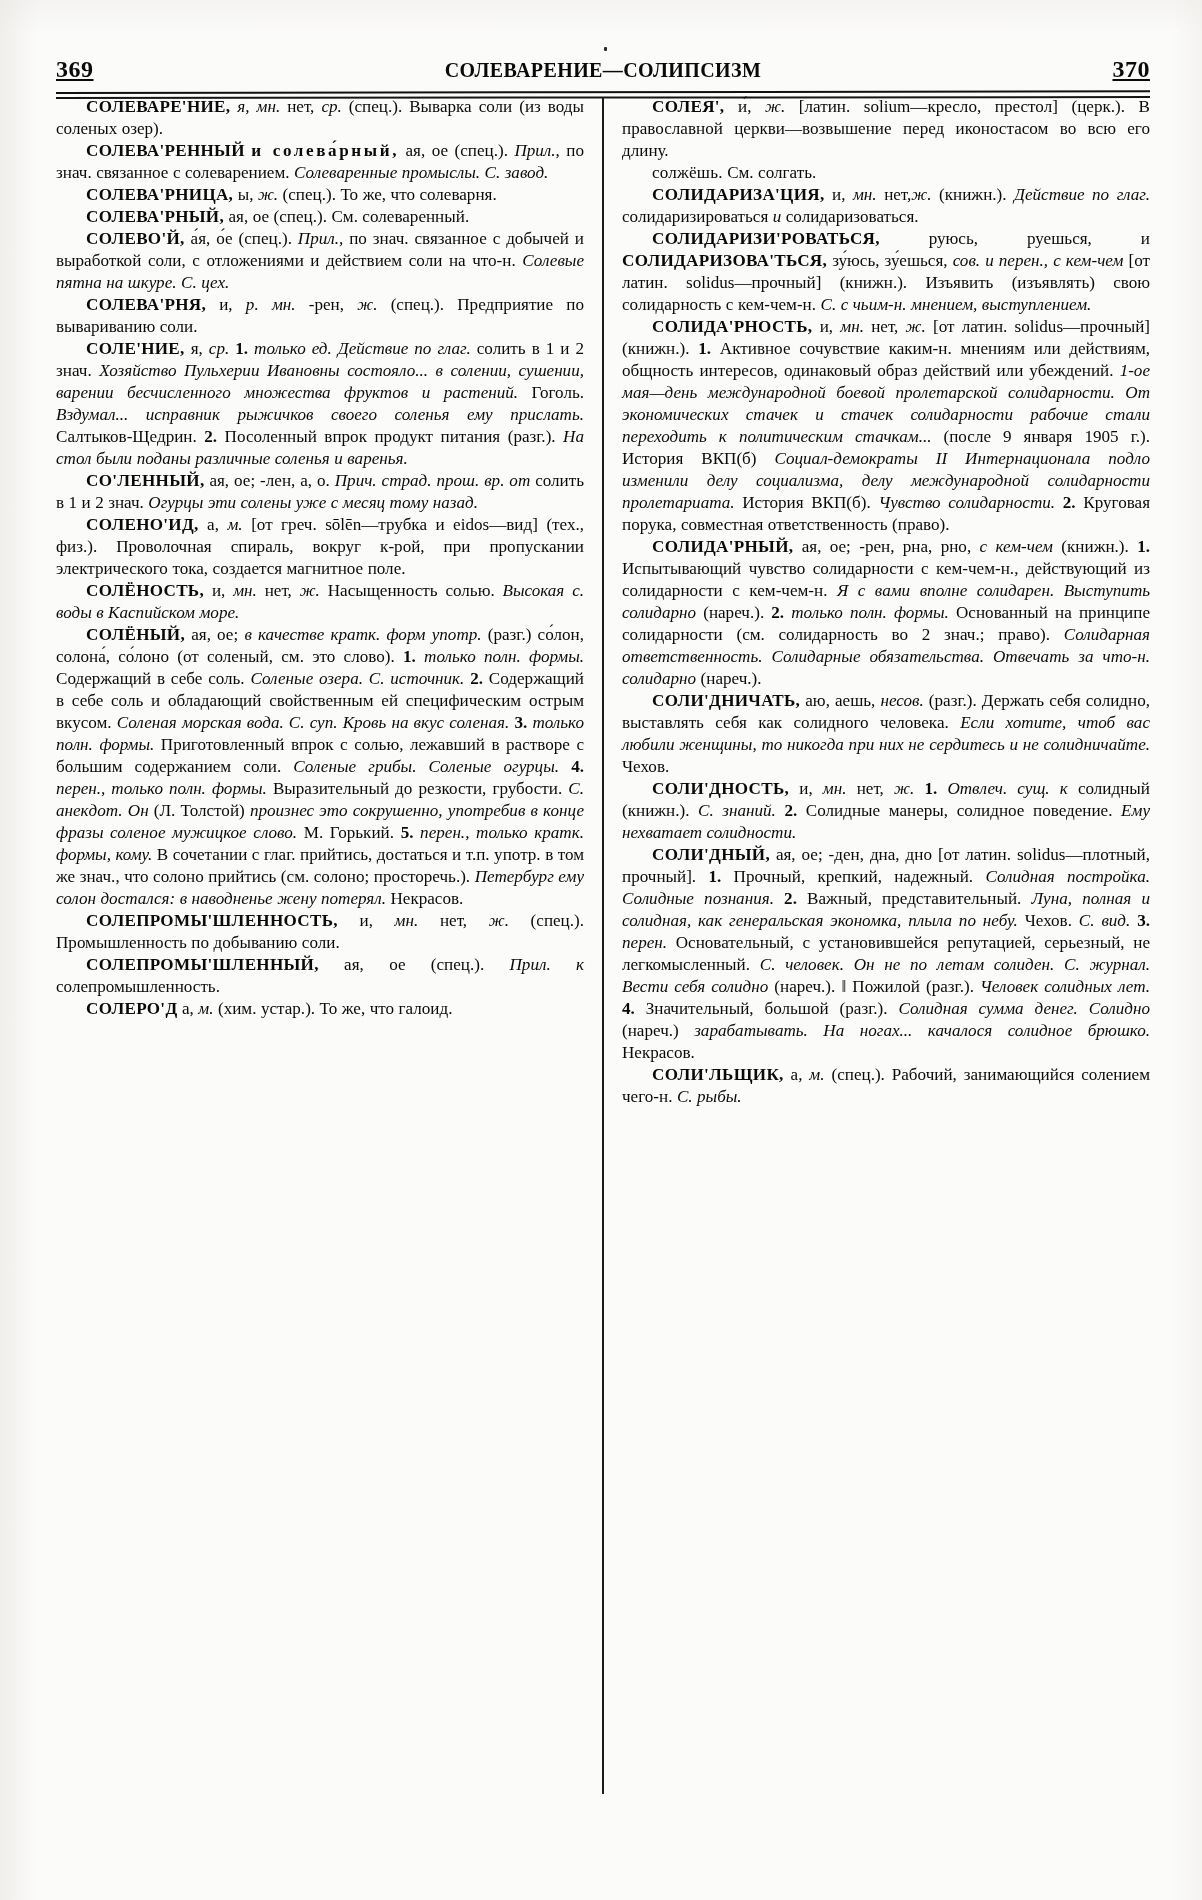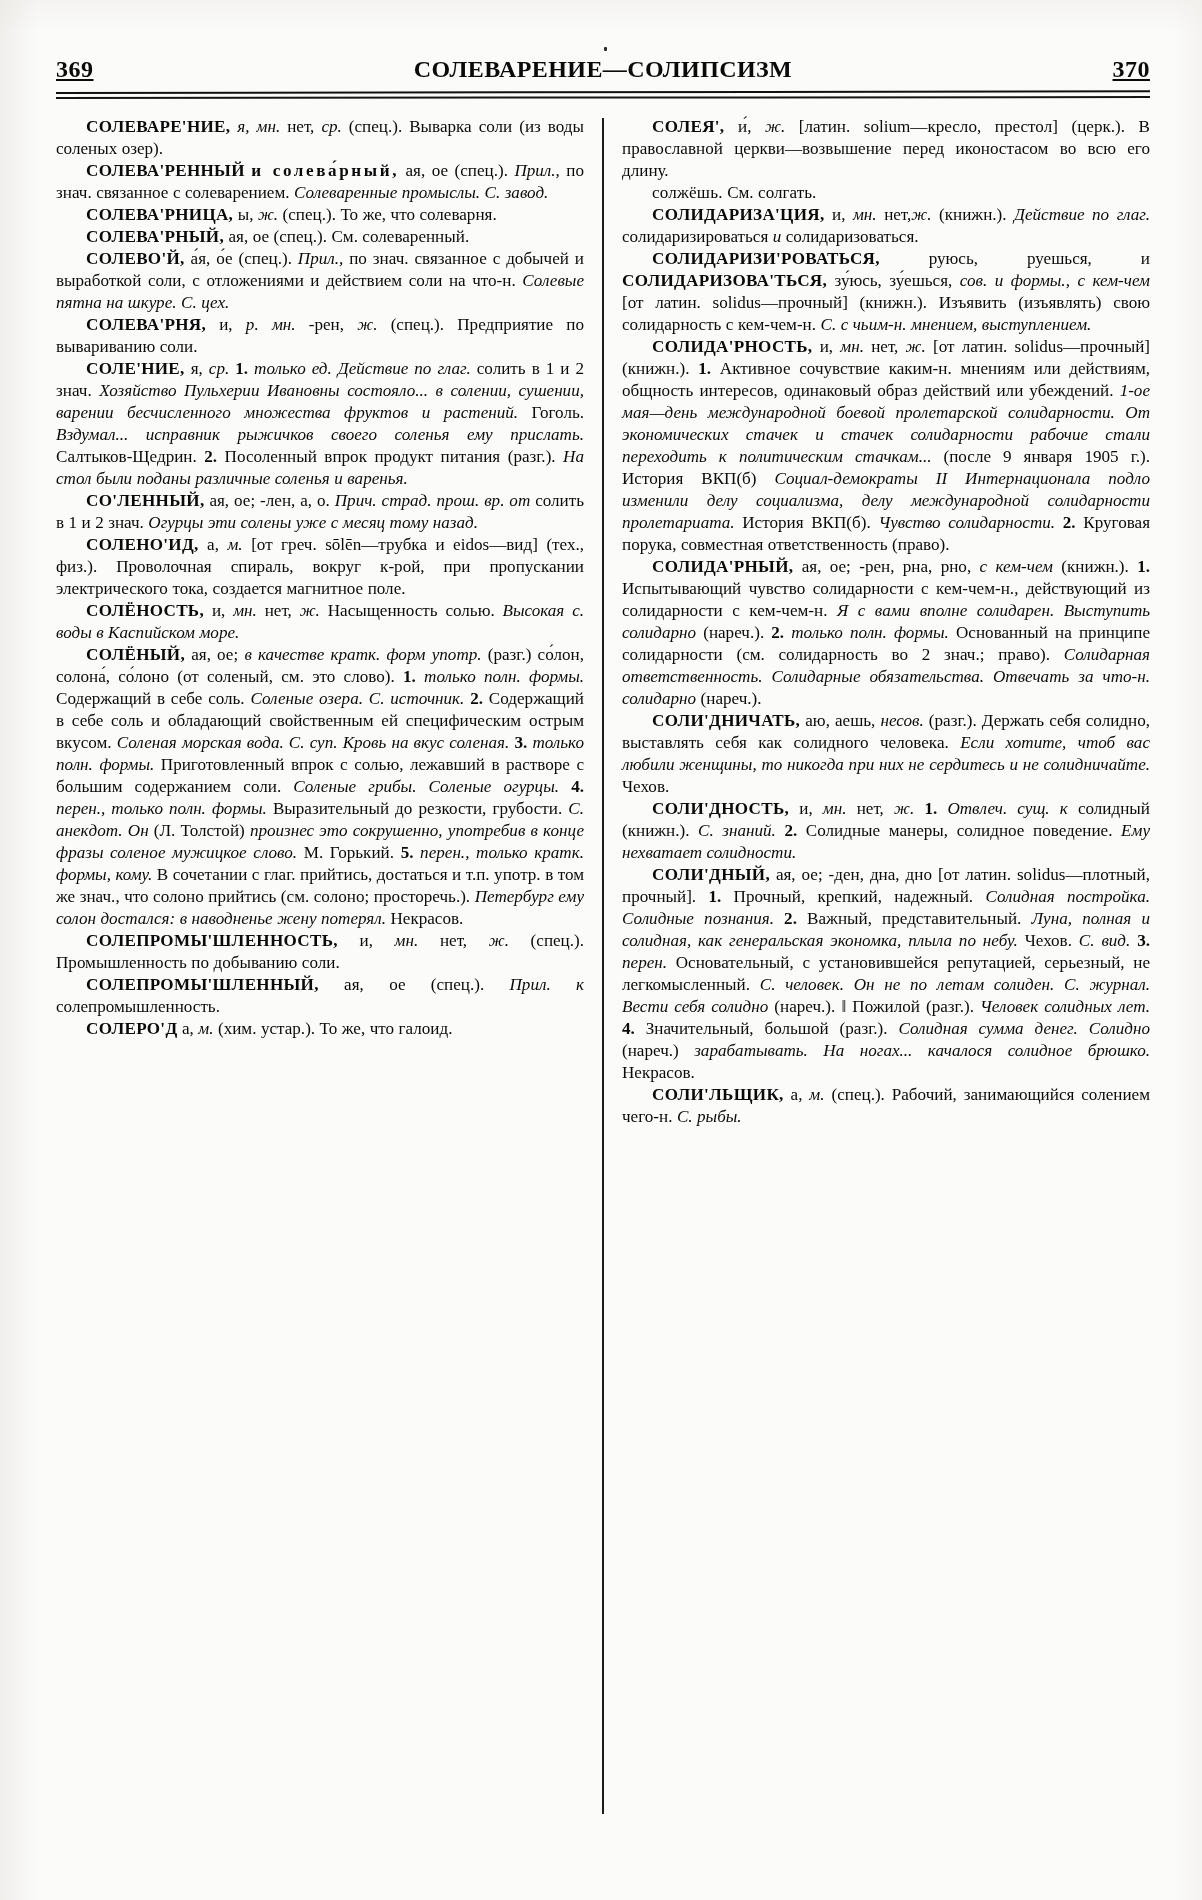--- a/index.html
+++ b/index.html
@@ -46,21 +46,21 @@
   }
   .folio {
     font-weight: bold;
     font-size: 24px;
     letter-spacing: 0.5px;
     font-family: "Liberation Serif", serif;
     text-decoration: underline;
   }
   .runhead-title {
     font-weight: bold;
-    font-size: 24px;
+    font-size: 20px;
     letter-spacing: 0.4px;
     white-space: nowrap;
   }
   .speck {
     position: absolute;
     left: 604px;
     top: 47px;
     width: 3px;
     height: 4px;
     background: #2a2a2a;
@@ -87,21 +87,21 @@
     width: 1094px; height: 1.6px;
     background: #151515;
     transform: rotate(-0.05deg);
     transform-origin: left center;
   }
 
   
   .cols {
     position: absolute;
     left: 56px;
-    top: 116px;
+    top: 96px;
     width: 1094px;
     height: 1740px;
     display: flex;
     gap: 0;
   }
   .col {
     width: 528px;
     position: relative;
   }
   .col-gap {
@@ -215,21 +215,21 @@
 
     <div class="col">
       <div class="entries">
 
         <p class="entry"><span class="hw">СОЛЕЯ',</span> и́, <span class="it">ж.</span> [латин. solium—кресло, престол] (церк.). В православной церкви—возвышение перед иконостасом во всю его длину.</p>
 
         <p class="entry"><span class="hw small">солжёшь.</span> См. солгать.</p>
 
         <p class="entry"><span class="hw">СОЛИДАРИЗА'ЦИЯ,</span> и, <span class="it">мн.</span> нет,<span class="it">ж.</span> (книжн.). <span class="it">Действие по глаг.</span> солидаризироваться <span class="it">и</span> солидаризоваться.</p>
 
-        <p class="entry"><span class="hw">СОЛИДАРИЗИ'РОВАТЬСЯ,</span> руюсь, руешься, и <span class="hw">СОЛИДАРИЗОВА'ТЬСЯ,</span> зу́юсь, зу́ешься, <span class="it">сов. и формы., с кем-чем</span> [от латин. solidus—прочный] (книжн.). Изъявить (изъявлять) свою солидарность с кем-чем-н. <span class="it">С. с чьим-н. мнением, выступлением.</span></p>
+        <p class="entry"><span class="hw">СОЛИДАРИЗИ'РОВАТЬСЯ,</span> руюсь, руешься, и <span class="hw">СОЛИДАРИЗОВА'ТЬСЯ,</span> зу́юсь, зу́ешься, <span class="it">сов. и перен., с кем-чем</span> [от латин. solidus—прочный] (книжн.). Изъявить (изъявлять) свою солидарность с кем-чем-н. <span class="it">С. с чьим-н. мнением, выступлением.</span></p>
 
         <p class="entry"><span class="hw">СОЛИДА'РНОСТЬ,</span> и, <span class="it">мн.</span> нет, <span class="it">ж.</span> [от латин. solidus—прочный] (книжн.). <span class="bnum">1.</span> Активное сочувствие каким-н. мнениям или действиям, общность интересов, одинаковый образ действий или убеждений. <span class="it">1-ое мая—день международной боевой пролетарской солидарности. От экономических стачек и стачек солидарности рабочие стали переходить к политическим стачкам...</span> (после 9 января 1905 г.). История ВКП(б) <span class="it">Социал-демократы II Интернационала подло изменили делу социализма, делу международной солидарности пролетариата.</span> История ВКП(б). <span class="it">Чувство солидарности.</span> <span class="bnum">2.</span> Круговая порука, совместная ответственность (право).</p>
 
         <p class="entry"><span class="hw">СОЛИДА'РНЫЙ,</span> ая, ое; -рен, рна, рно, <span class="it">с кем-чем</span> (книжн.). <span class="bnum">1.</span> Испытывающий чувство солидарности с кем-чем-н., действующий из солидарности с кем-чем-н. <span class="it">Я с вами вполне солидарен. Выступить солидарно</span> (нареч.). <span class="bnum">2.</span> <span class="it">только полн. формы.</span> Основанный на принципе солидарности (см. солидарность во 2 знач.; право). <span class="it">Солидарная ответственность. Солидарные обязательства. Отвечать за что-н. солидарно</span> (нареч.).</p>
 
         <p class="entry"><span class="hw">СОЛИ'ДНИЧАТЬ,</span> аю, аешь, <span class="it">несов.</span> (разг.). Держать себя солидно, выставлять себя как солидного человека. <span class="it">Если хотите, чтоб вас любили женщины, то никогда при них не сердитесь и не солидничайте.</span> Чехов.</p>
 
         <p class="entry"><span class="hw">СОЛИ'ДНОСТЬ,</span> и, <span class="it">мн.</span> нет, <span class="it">ж.</span> <span class="bnum">1.</span> <span class="it">Отвлеч. сущ. к</span> солидный (книжн.). <span class="it">С. знаний.</span> <span class="bnum">2.</span> Солидные манеры, солидное поведение. <span class="it">Ему нехватает солидности.</span></p>
 
         <p class="entry"><span class="hw">СОЛИ'ДНЫЙ,</span> ая, ое; -ден, дна, дно [от латин. solidus—плотный, прочный]. <span class="bnum">1.</span> Прочный, крепкий, надежный. <span class="it">Солидная постройка. Солидные познания.</span> <span class="bnum">2.</span> Важный, представительный. <span class="it">Луна, полная и солидная, как генеральская экономка, плыла по небу.</span> Чехов. <span class="it">С. вид.</span> <span class="bnum">3.</span> <span class="it">перен.</span> Основательный, с установившейся репутацией, серьезный, не легкомысленный. <span class="it">С. человек. Он не по летам солиден. С. журнал. Вести себя солидно</span> (нареч.). ‖ Пожилой (разг.). <span class="it">Человек солидных лет.</span> <span class="bnum">4.</span> Значительный, большой (разг.). <span class="it">Солидная сумма денег. Солидно</span> (нареч.) <span class="it">зарабатывать. На ногах... качалося солидное брюшко.</span> Некрасов.</p>

